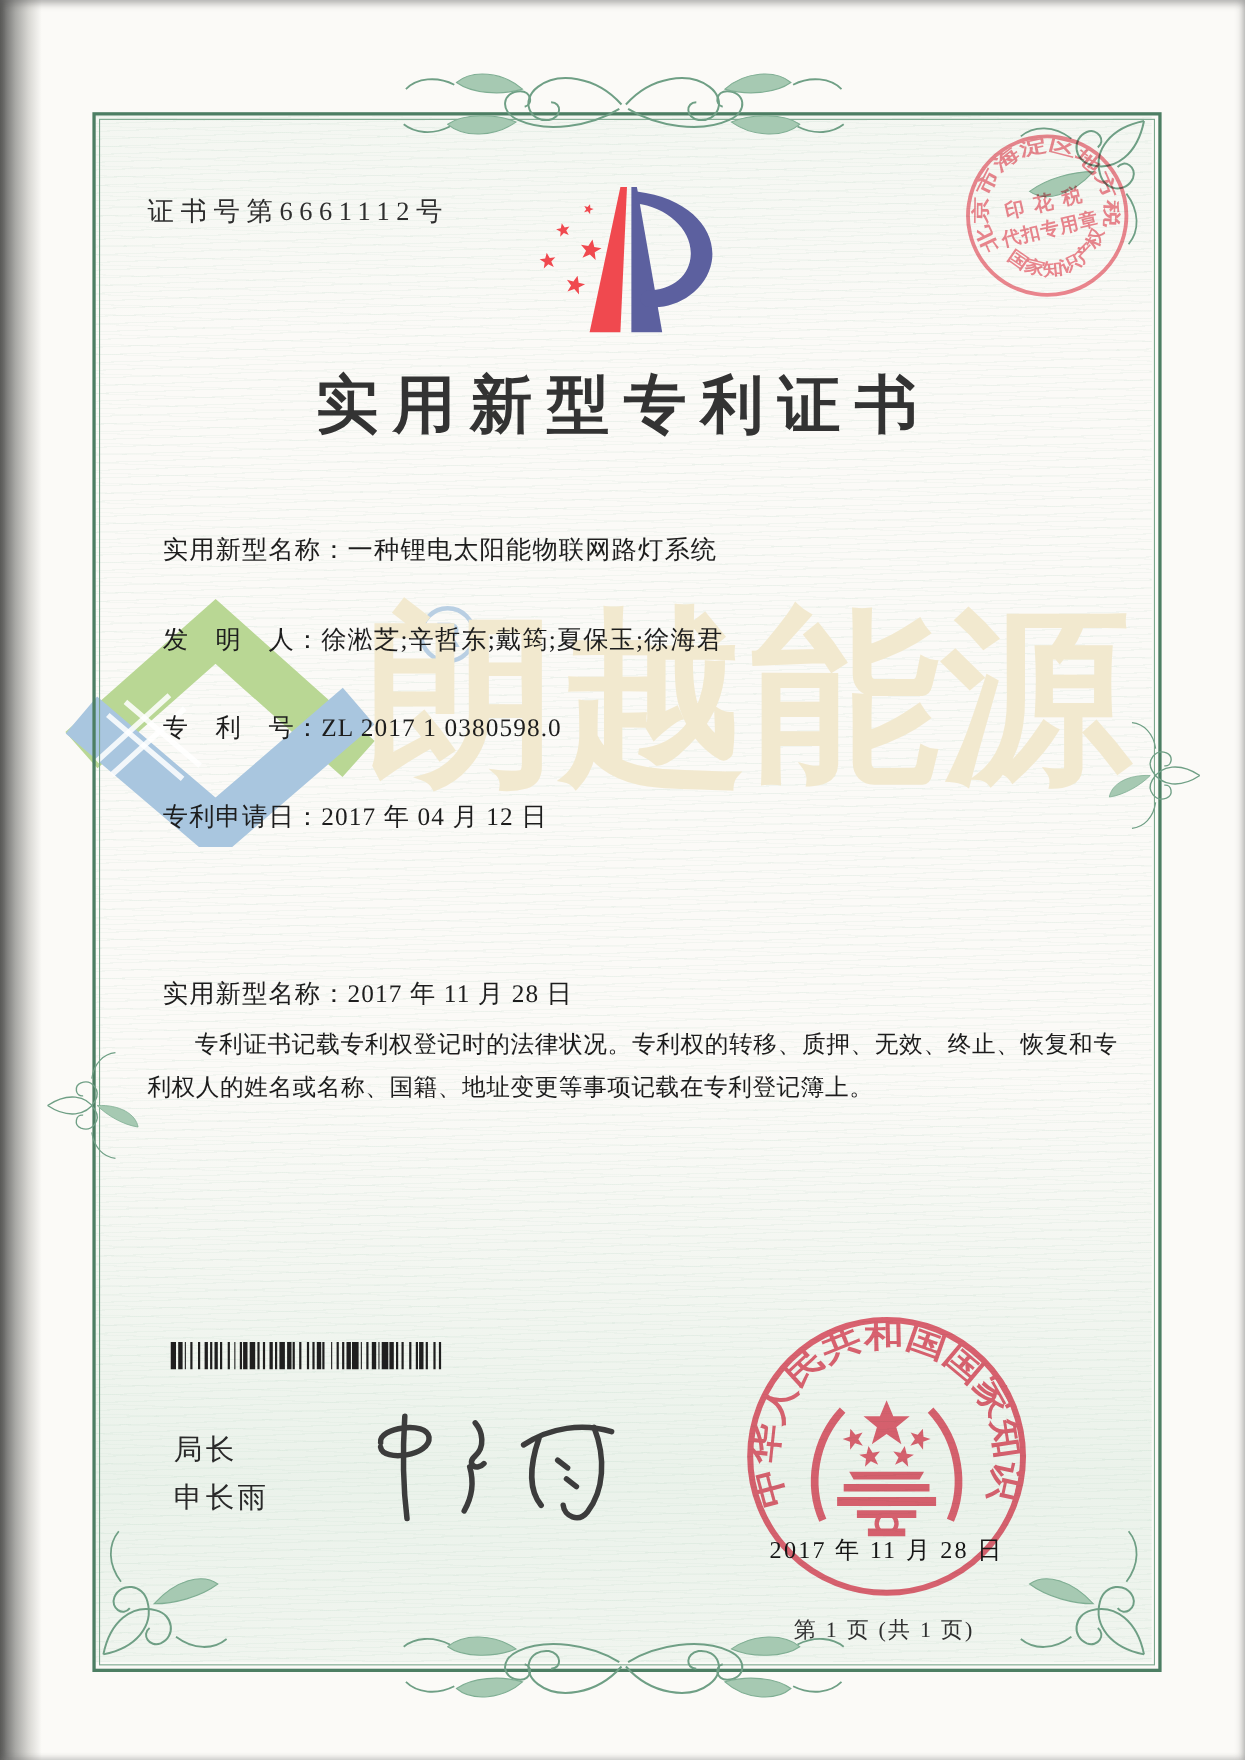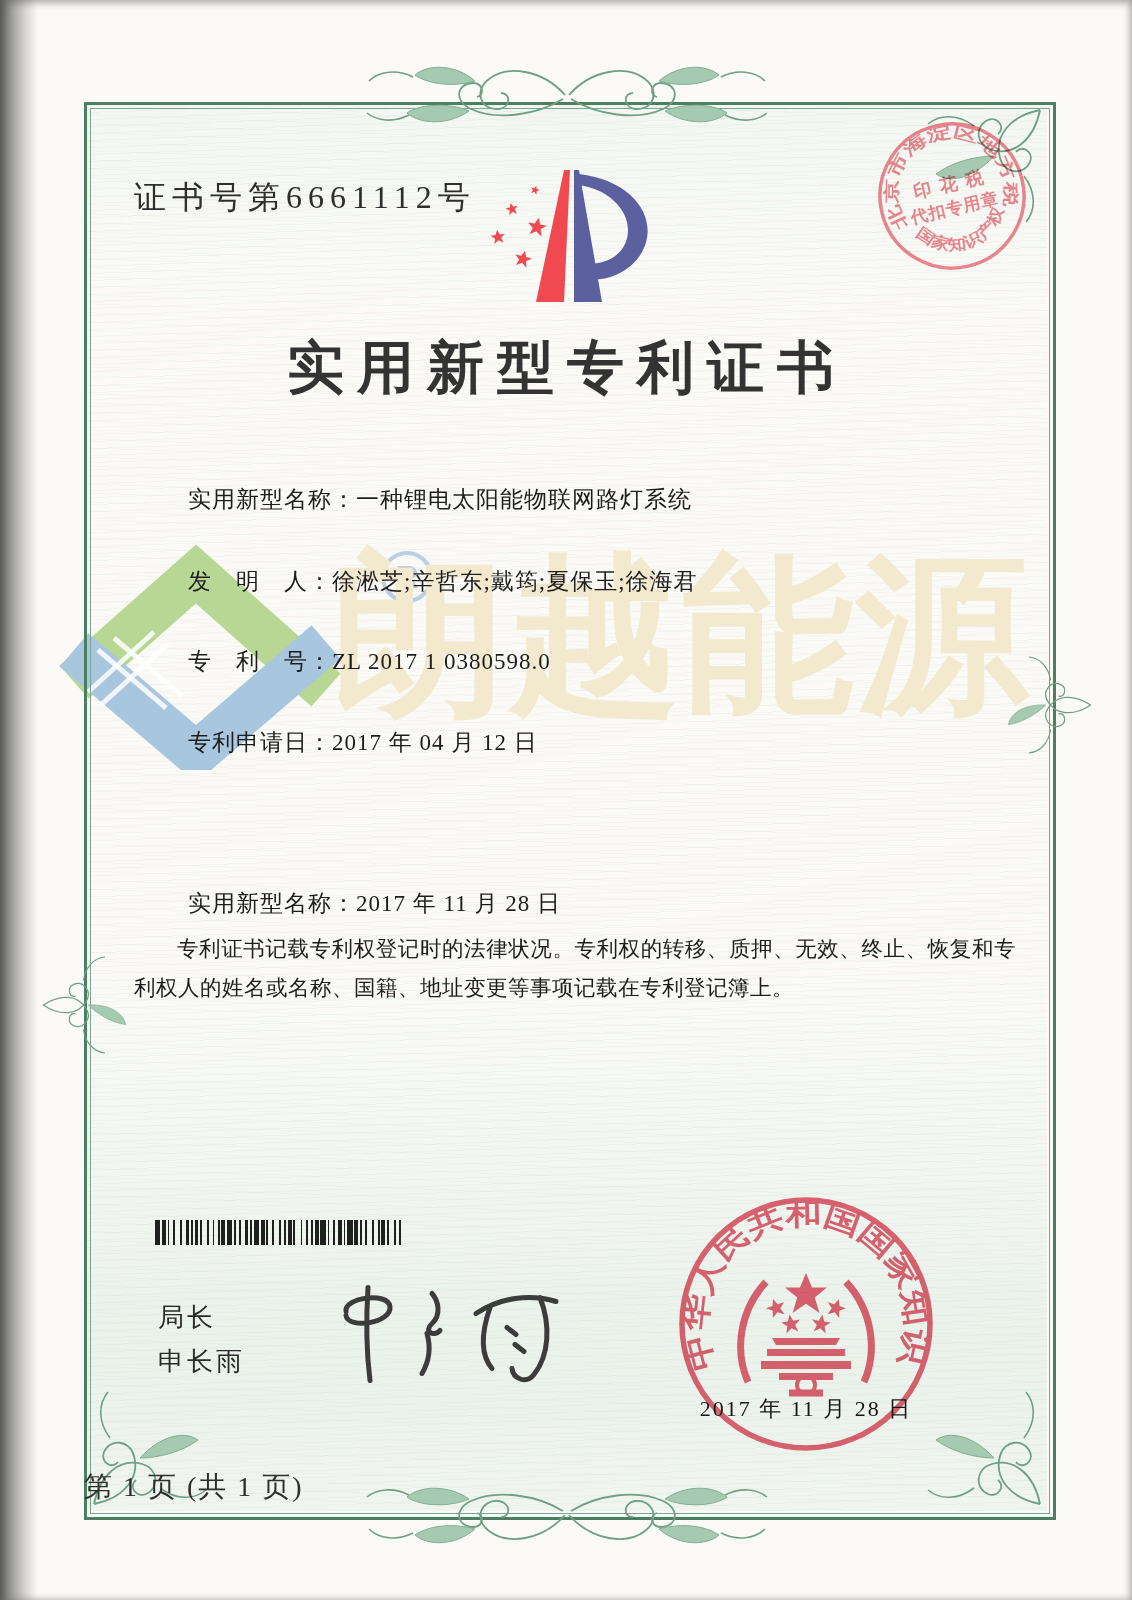--- a/index.html
+++ b/index.html
@@ -14,45 +14,45 @@
   .frame{position:absolute;left:84px;top:102px;width:966px;height:1412px;border:3px solid #4c7e63;z-index:2;}
   .frame .inner{position:absolute;inset:3px;border:1px solid #7aa78c;}
   
   .guilloche{position:absolute;left:87px;top:105px;width:960px;height:1406px;z-index:0;
     background:
       linear-gradient(180deg,rgba(176,214,190,.10) 0%,rgba(176,214,190,0) 14%,rgba(176,214,190,0) 62%,rgba(176,214,190,.22) 88%,rgba(176,214,190,.14) 100%),
       repeating-linear-gradient(178deg,rgba(124,178,148,.07) 0 1px,rgba(124,178,148,0) 1px 7px),
       repeating-linear-gradient(2deg,rgba(124,178,148,.05) 0 1px,rgba(124,178,148,0) 1px 9px);}
   .ornament{position:absolute;z-index:2;pointer-events:none;}
   
-  .cert-no{position:absolute;left:134px;top:176px;font-size:32px;letter-spacing:6px;color:#2e2e2e;z-index:3;}
+  .cert-no{position:absolute;left:134px;top:176px;font-size:24px;letter-spacing:6px;color:#2e2e2e;z-index:3;}
   .logo{position:absolute;left:478px;top:168px;width:180px;height:140px;z-index:3;}
   .tax-stamp{position:absolute;left:874px;top:118px;width:156px;height:156px;z-index:4;
     transform:rotate(-13deg);mix-blend-mode:multiply;opacity:.92;}
   .title{position:absolute;left:84px;top:330px;width:966px;text-align:center;font-size:57px;font-weight:700;
     letter-spacing:13px;color:#333;z-index:3;}
   
-  .field{position:absolute;left:148px;font-size:23px;letter-spacing:1px;color:#1d1d1d;z-index:3;white-space:nowrap;margin-left:40px;}
+  .field{position:absolute;left:148px;font-size:23px;letter-spacing:1px;color:#1d1d1d;z-index:3;white-space:nowrap;}
   
   .body-text{position:absolute;left:134px;top:930px;width:882px;z-index:3;}
   .body-text p{margin:0;font-size:21.5px;line-height:39px;letter-spacing:.5px;text-indent:2em;text-align:justify;color:#1c1c1c;}
   
   .barcode{position:absolute;left:155px;top:1220px;width:278px;height:25px;display:flex;align-items:stretch;overflow:hidden;z-index:3;}
   .barcode span{flex:0 0 auto;}
   
   .sig-title{position:absolute;left:158px;top:1300px;font-size:26px;letter-spacing:3px;z-index:3;
     font-family:"Liberation Sans","DejaVu Sans",sans-serif;color:#2a2a2a;}
   .sig-name{position:absolute;left:158px;top:1344px;font-size:26px;letter-spacing:3px;z-index:3;
     font-family:"Liberation Sans","DejaVu Sans",sans-serif;color:#2a2a2a;}
   .signature{position:absolute;left:330px;top:1272px;width:240px;height:118px;z-index:3;}
   
   .seal{position:absolute;left:676px;top:1194px;width:260px;height:260px;z-index:4;mix-blend-mode:multiply;opacity:.93;}
   .seal-date{position:absolute;left:676px;top:1394px;width:260px;text-align:center;font-size:22px;letter-spacing:2px;
     color:#161616;z-index:5;}
-  .page-footer{position:absolute;left:84px;top:1468px;width:802px;text-align:left;font-size:28px;
+  .page-footer{position:absolute;left:84px;top:1468px;width:802px;text-align:right;font-size:20px;
     letter-spacing:2px;color:#2e2e2e;z-index:3;}
   
   .wm{position:absolute;z-index:1;pointer-events:none;}
   .wm-text{left:334px;top:548px;font-size:172px;line-height:1;font-weight:700;letter-spacing:2px;
     font-family:"Liberation Sans","DejaVu Sans",sans-serif;white-space:nowrap;}
   .wm-logo{left:58px;top:532px;width:290px;height:238px;}
   .wm-reg{left:378px;top:548px;width:58px;height:58px;}
 </style>
 </head>
 <body>

